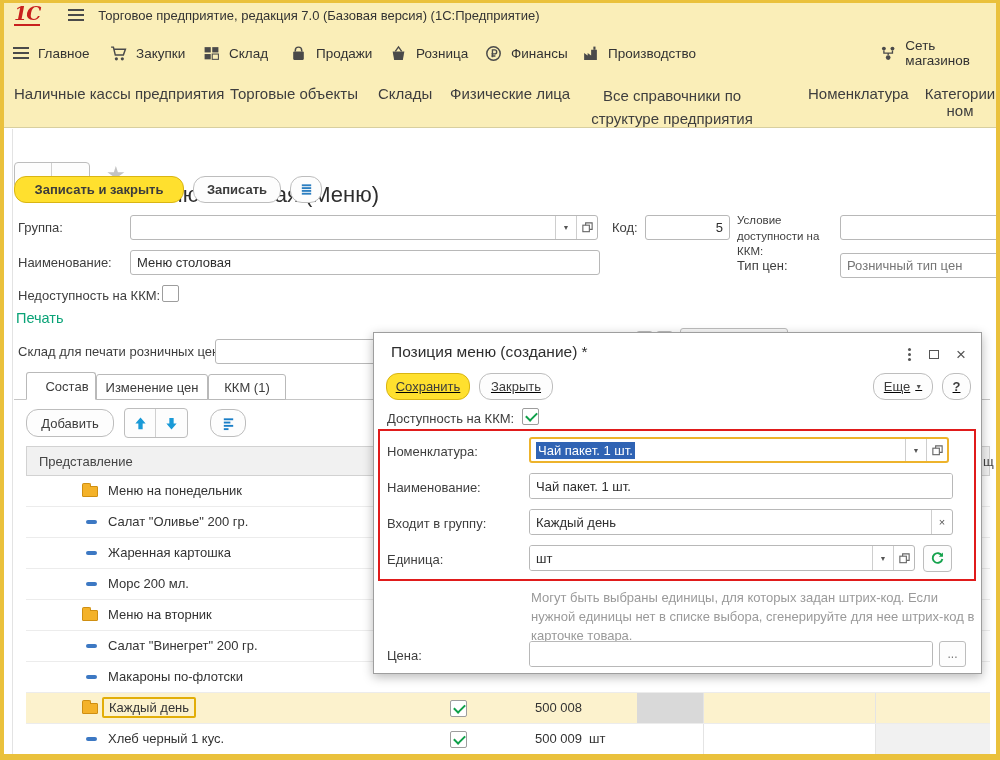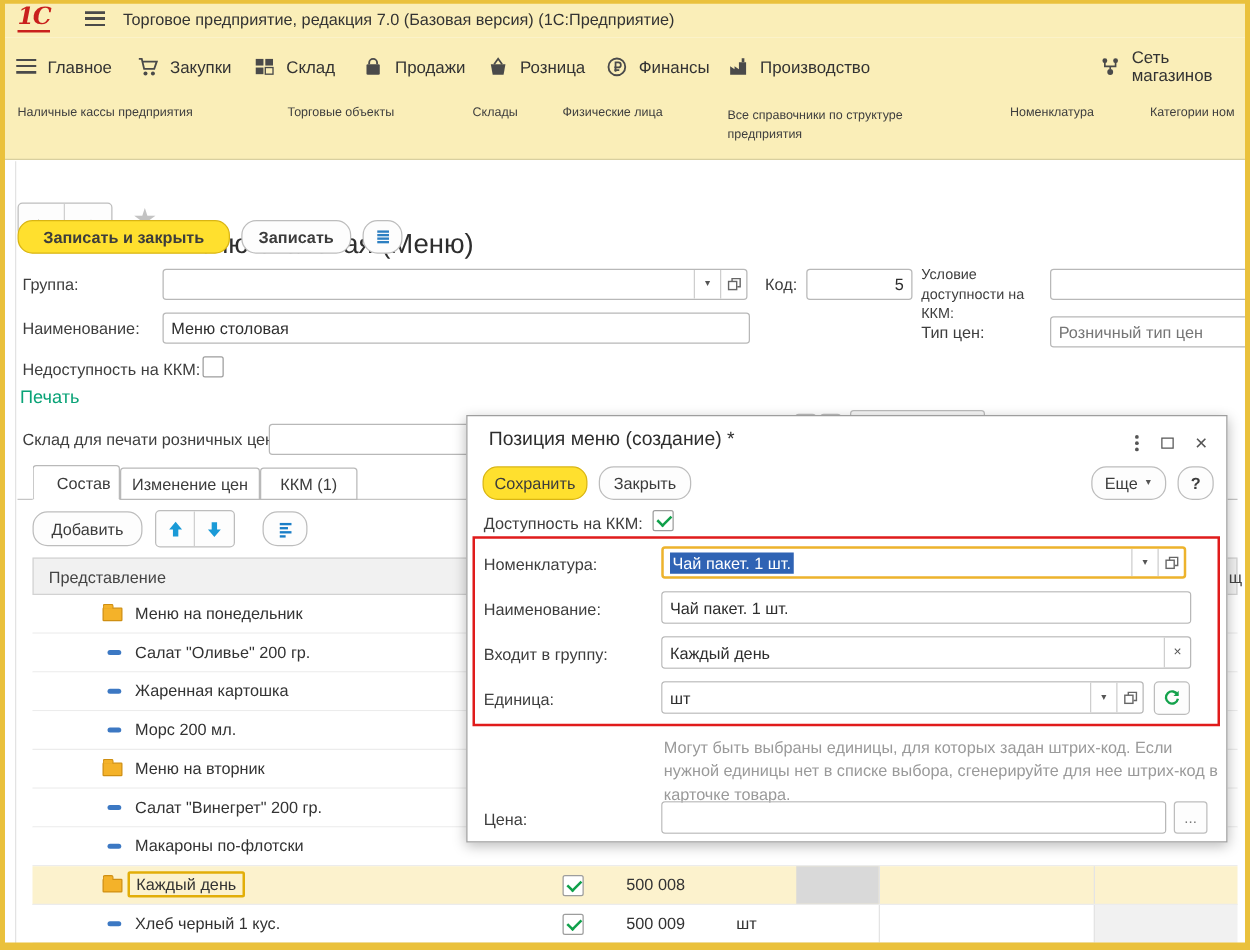--- a/index.html
+++ b/index.html
@@ -10,21 +10,21 @@
   .titlebar{position:absolute;left:0;top:0;width:1000px;height:30px;background:#faeeb8;display:flex;align-items:center;z-index:5;}
   .logo1c{margin-left:14px;color:#c9201d;font-weight:700;font-style:italic;font-size:19px;font-family:"DejaVu Serif",serif;letter-spacing:-1px;border-bottom:2px solid #c9201d;line-height:1;padding-bottom:1px;}
   .burger{width:16px;height:12px;background:repeating-linear-gradient(#4a4a4a 0 2px,rgba(0,0,0,0) 2px 5px);}
   .titlebar .burger{margin-left:28px;}
   .titlebar-text{margin-left:14px;font-size:13px;color:#333;}
   .title-strip{position:absolute;left:878px;top:0;width:58px;height:4px;background:#b9c9b4;}
   .menubar{position:absolute;left:0;top:30px;width:1000px;height:46px;background:#faeeb8;z-index:5;}
   .menu-item{position:absolute;top:0;height:46px;display:flex;align-items:center;gap:9px;font-size:13.5px;color:#333;cursor:default;}
   .menu-item svg{width:17px;height:17px;}
   .submenu{position:absolute;left:0;top:76px;width:1000px;height:52px;background:#faeeb8;border-bottom:1px solid #d8cf9f;z-index:5;}
-  .sub-item{position:absolute;top:9px;font-size:10px;color:#3e3e3e;cursor:default;}
+  .sub-item{position:absolute;top:9px;font-size:15px;color:#3e3e3e;cursor:default;text-align:center;}
   .sub-item.wrap{max-width:180px;line-height:1.5;}
   
   .content{position:absolute;left:0;top:129px;width:1000px;height:631px;background:#fff;}
   .vline-left{position:absolute;left:12px;top:129px;height:631px;width:1px;background:#e3e3e3;}
   .navrow{position:absolute;left:14px;top:142px;display:flex;align-items:center;}
   .navbtns{display:flex;border:1px solid #bdbdbd;border-radius:4px;overflow:hidden;background:#fdfdfd;}
   .navbtn{width:37px;height:24px;display:flex;align-items:center;justify-content:center;font-size:15px;}
   .navbtn.back{color:#3d3d3d;border-right:1px solid #d0d0d0;}
   .navbtn.fwd{color:#b5b5b5;}
   .star{color:#c3c3c3;font-size:22px;margin:0 14px 0 16px;}
@@ -62,35 +62,35 @@
   .thead .h1{margin-left:12px;}
   .h-part{position:absolute;left:956px;top:7px;font-size:13px;color:#444;}
   .trow{position:absolute;left:26px;width:964px;height:31px;border-bottom:1px solid #ececec;background:#fff;font-size:13px;color:#333;}
   .trow.sel{background:#fcf2cd;}
   .folder-ic{left:56px;width:16px;height:11px;background:#f4b229;border:1px solid #cf8f12;border-radius:1px;position:absolute;top:10px;}
   .folder-ic::before{content:"";position:absolute;left:-1px;top:-4px;width:7px;height:3px;background:#f4b229;border:1px solid #cf8f12;border-bottom:none;border-radius:2px 2px 0 0;}
   .dash-ic{left:60px;width:11px;height:4px;background:#3c78c3;border-radius:2px;position:absolute;top:13px;}
   .row-label{position:absolute;left:82px;top:7px;white-space:nowrap;}
   .row-label.boxed{border:2px solid #e2ae08;border-radius:2px;padding:1px 5px;top:4px;left:76px;}
   .row-chk{position:absolute;left:424px;top:7px;}
-  .row-code{position:absolute;left:434px;width:88px;top:7px;text-align:right;}
+  .row-code{position:absolute;left:468px;width:88px;top:7px;text-align:right;}
   .row-unit{position:absolute;left:563px;top:7px;}
   .cell-gray{position:absolute;top:0;height:100%;background:#d9d9d9;}
   .cell-lgray{position:absolute;top:0;height:100%;background:#f1f1f1;}
   .colsep{position:absolute;top:0;width:1px;height:100%;background:#e4e4e4;}
   
   .part-btn{position:absolute;border:1px solid #bdbdbd;border-radius:3px 3px 0 0;background:#f7f7f7;z-index:8;}
   
   .dialog{position:absolute;left:373px;top:332px;width:609px;height:342px;background:#fff;border:1px solid #9e9e9e;box-shadow:0 3px 10px rgba(0,0,0,.28);z-index:20;}
   .dlg-title{position:absolute;left:17px;top:10px;font-size:15.5px;color:#2e2e2e;}
   .dlg-ctrl{position:absolute;top:12px;display:flex;align-items:center;justify-content:center;width:20px;height:18px;cursor:pointer;}
   .kebab{width:3px;height:3px;background:#555;border-radius:50%;box-shadow:0 -5px 0 #555,0 5px 0 #555;}
   .maxbox{width:10px;height:9px;border:1.5px solid #555;}
   .xclose{font-size:17px;color:#555;line-height:1;}
-  .dlg-btnrow{position:absolute;left:12px;top:40px;width:585px;display:flex;gap:9px;align-items:flex-start;}
+  .dlg-btnrow{position:absolute;left:12px;top:40px;width:585px;display:flex;gap:9px;align-items:flex-start;text-decoration:underline;}
   .btn.dsave{width:84px;height:27px;border-color:#d9b513;background:#ffe02e;}
   .btn.dclose{width:74px;height:27px;}
   .btn.more{width:60px;height:27px;margin-left:auto;gap:5px;}
   .btn.help{width:29px;height:27px;font-weight:700;}
   .caret{font-size:7px;color:#555;}
   .dlg-label{position:absolute;font-size:13px;color:#3e3e3e;}
   .redbox{position:absolute;left:4px;top:96px;width:598px;height:152px;border:2px solid #e01b1b;}
   .dfield{position:absolute;display:flex;border:1px solid #b8b8b8;border-radius:3px;background:#fff;height:26px;overflow:hidden;}
   .dfield input{flex:1;border:0;outline:none;font-size:13px;padding:0 6px;min-width:0;color:#2e2e2e;}
   .dfield.focus{border:2px solid #edb32c;}

